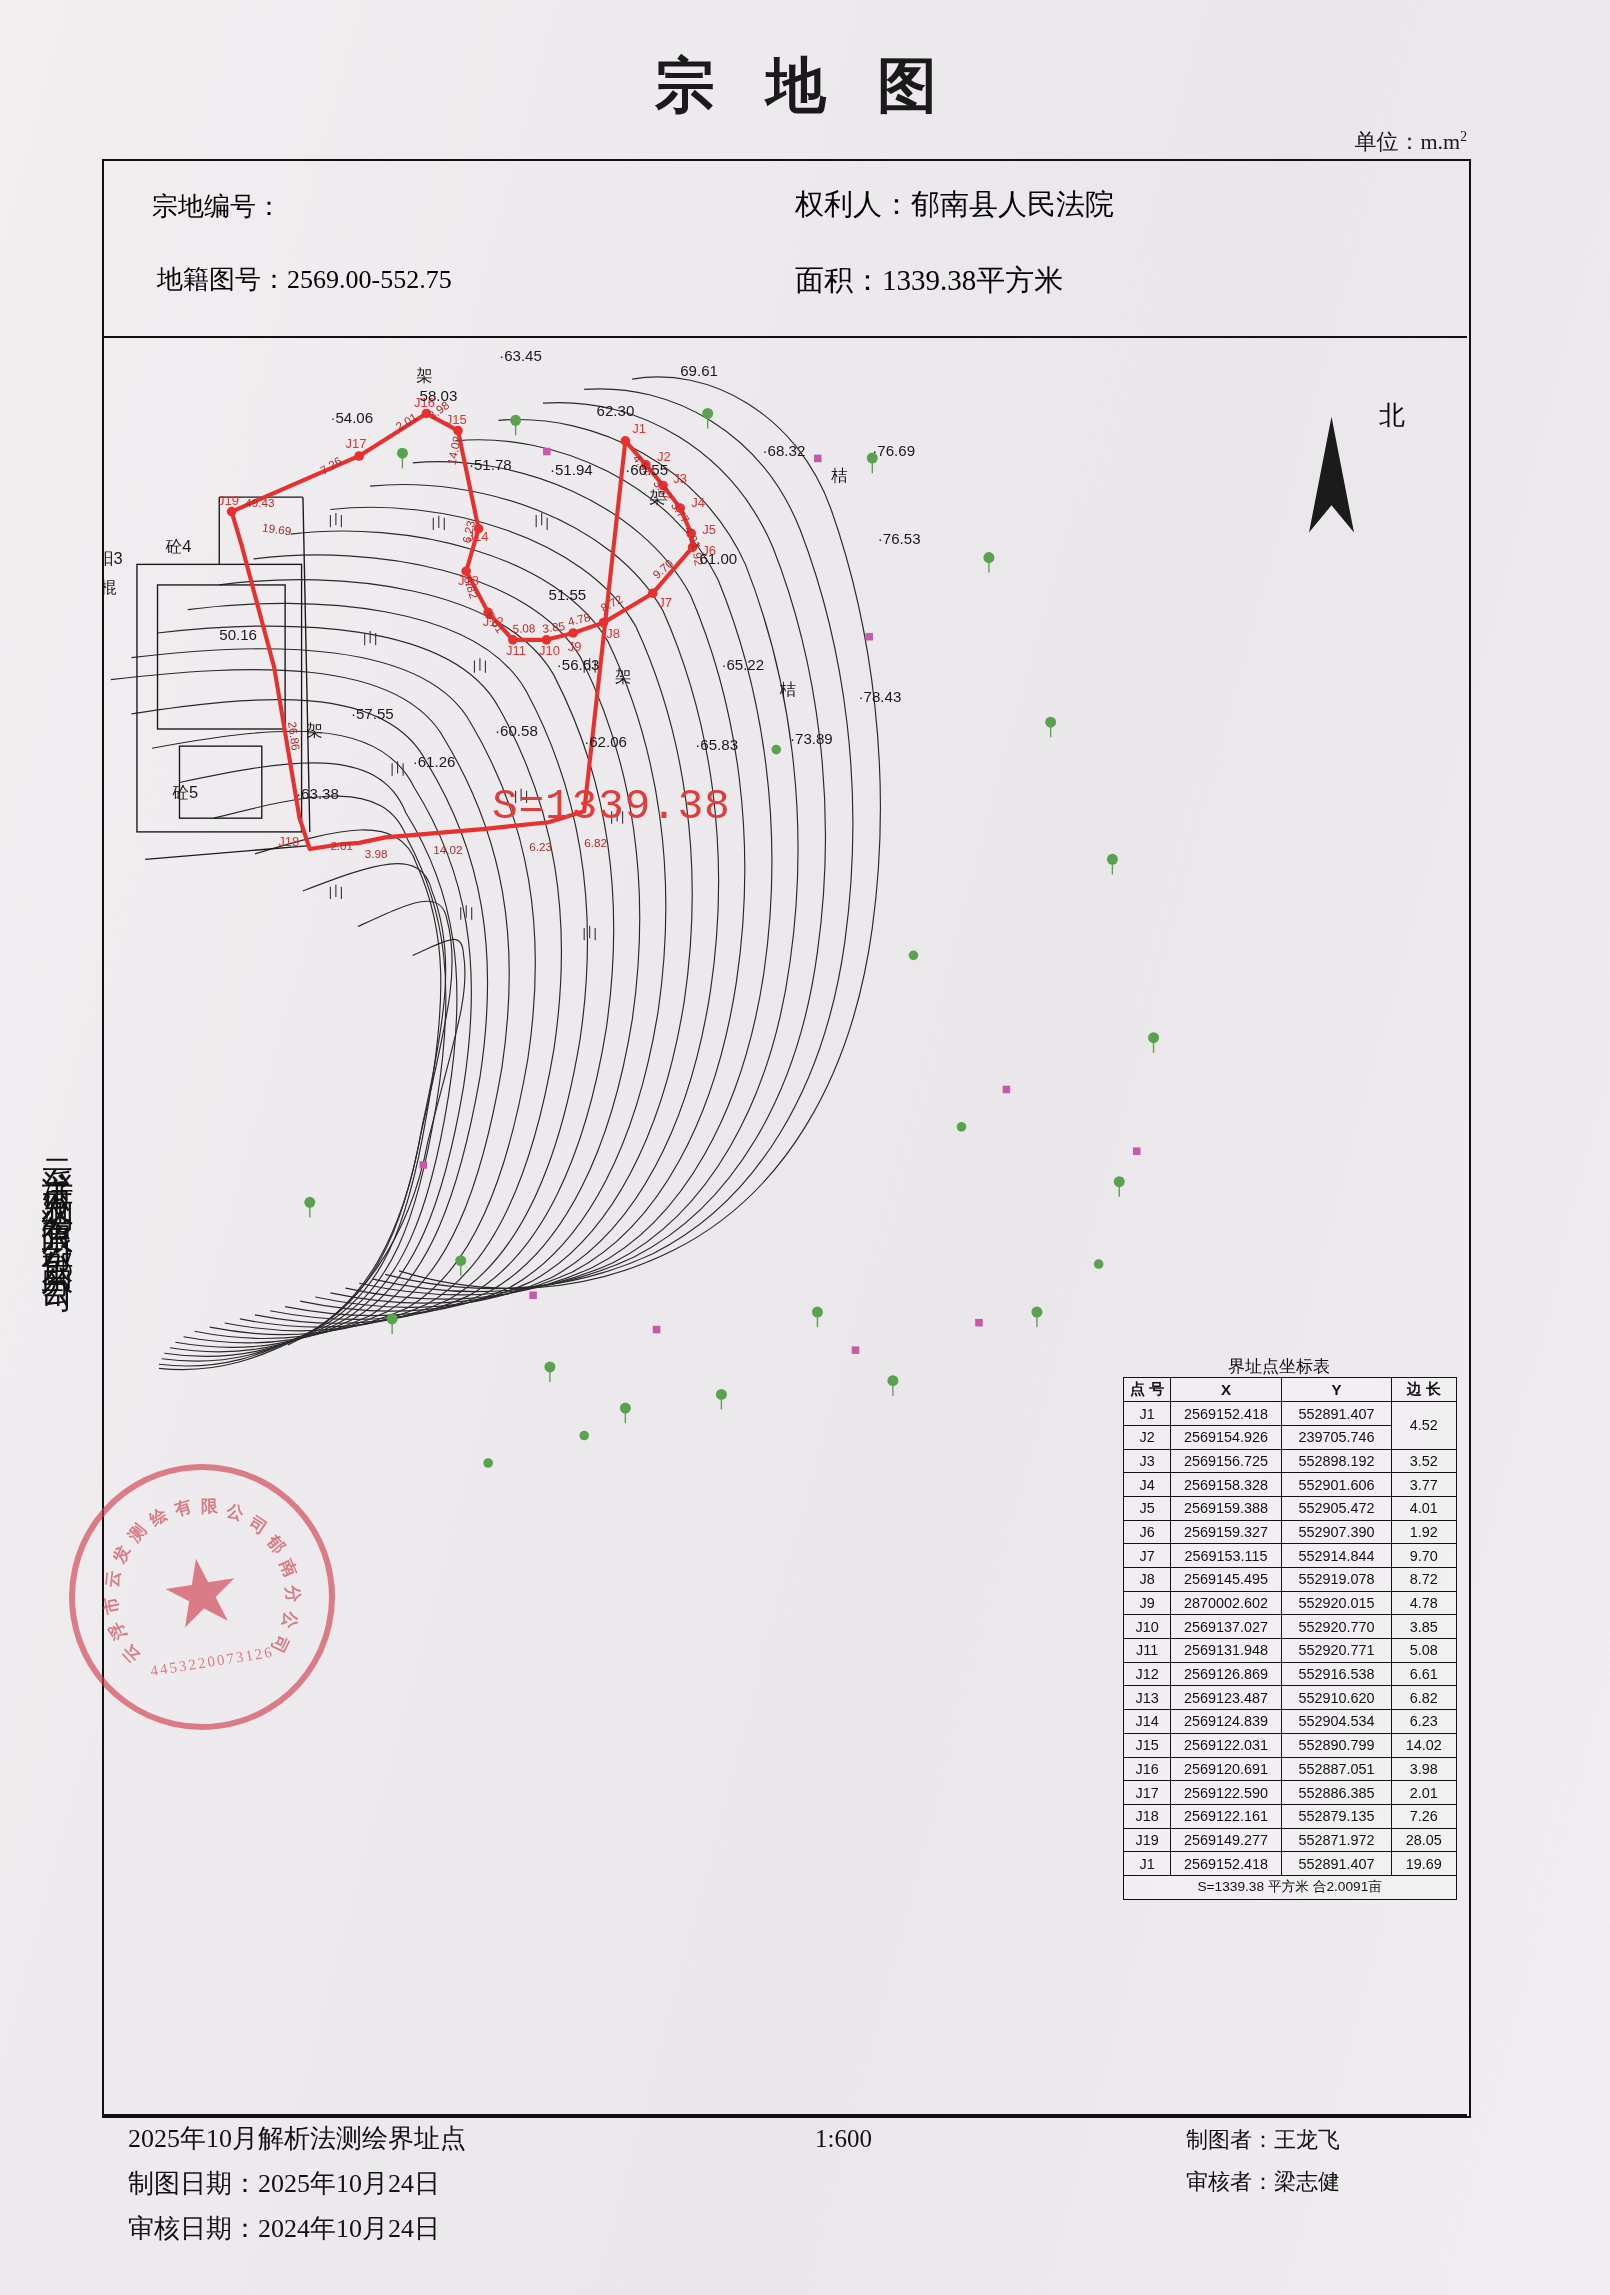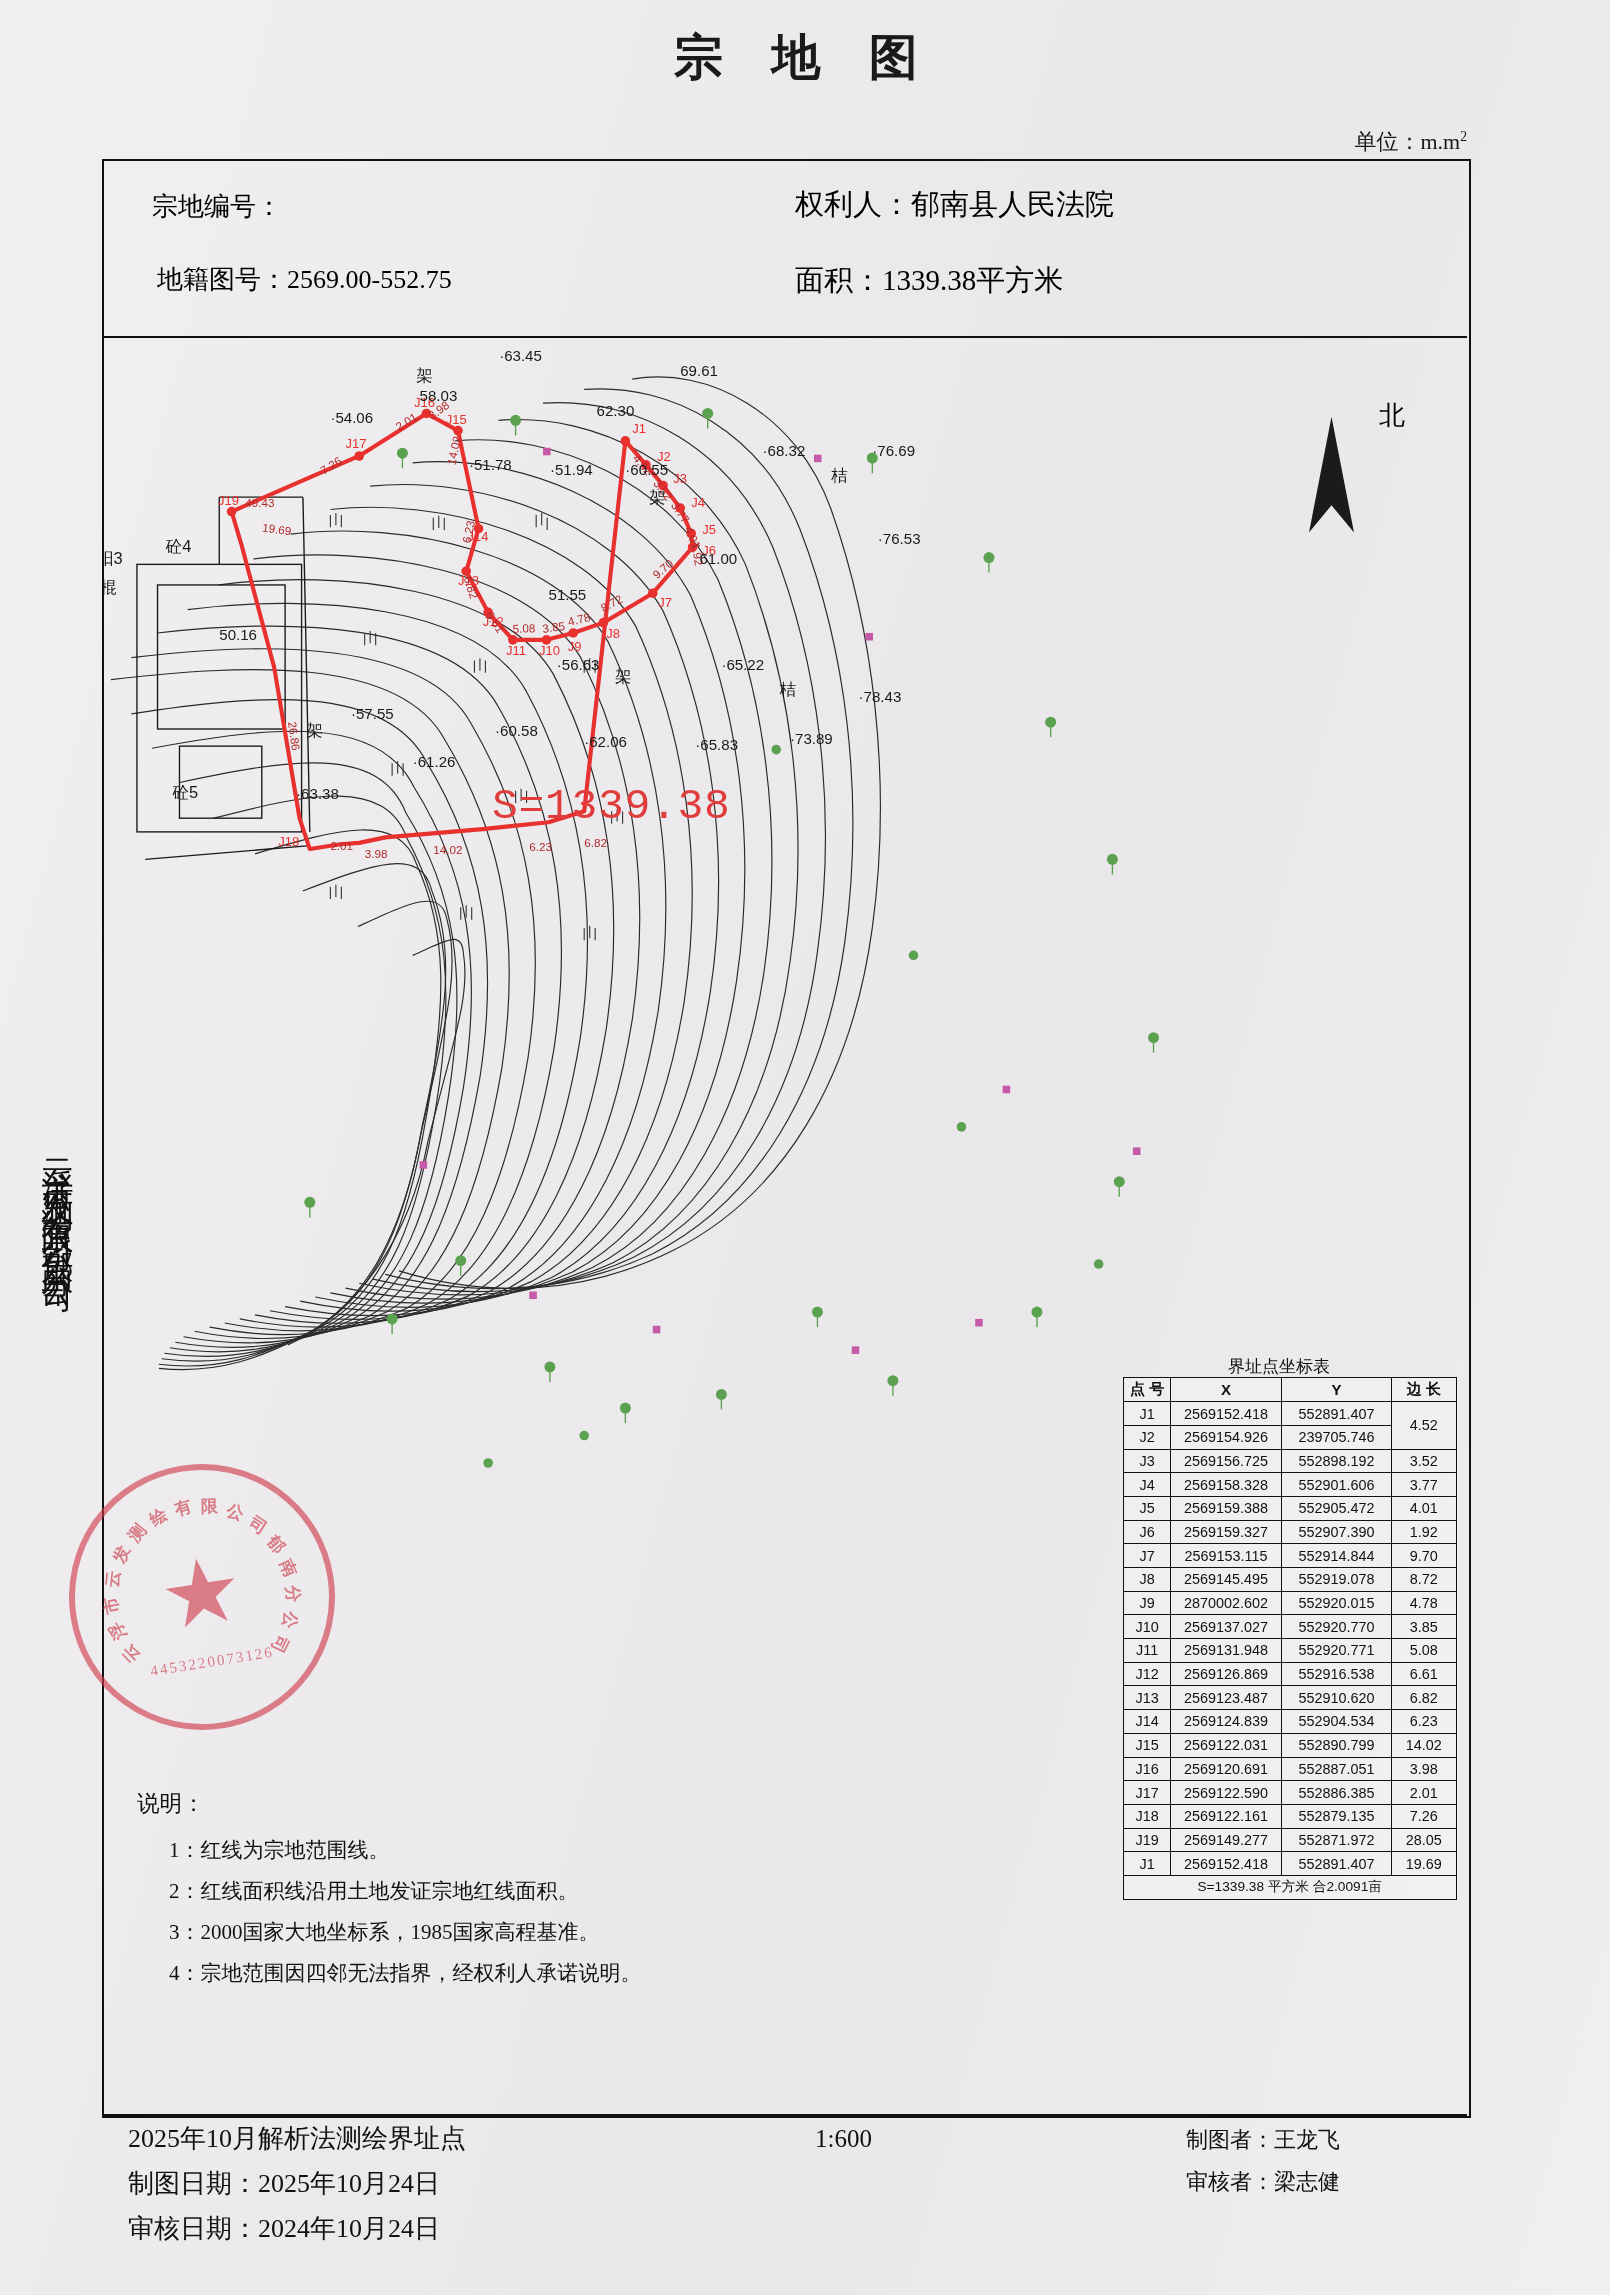--- a/index.html
+++ b/index.html
@@ -9,22 +9,22 @@
     font-family:"Liberation Serif", serif;
     position:relative;
     overflow:hidden;
   }
   .sheet{
     position:absolute;left:0;top:0;width:1610px;height:2295px;
     background:linear-gradient(105deg,#f2eff1 0%,#eceaec 35%,#e9e7e9 60%,#f0eef0 100%);
   }
   
   .title{
-    position:absolute;left:0;top:25px;width:1610px;text-align:center;
-    font-size:49px;letter-spacing:18px;color:#1a1a1a;font-weight:600;
+    position:absolute;left:0;top:46px;width:1610px;text-align:center;
+    font-size:60px;letter-spacing:18px;color:#1a1a1a;font-weight:600;
   }
   .unit{
     position:absolute;right:143px;top:127px;font-size:22px;color:#1a1a1a;
   }
   .unit sup{font-size:13.7px;}
   
   .frame{
     position:absolute;left:102px;top:159px;width:1365px;height:1955px;
     border:2.1px solid #111;
   }
@@ -404,27 +404,20 @@
         <span style="transform: rotate(-65deg) translate(102px) rotate(90deg);">公</span>
         <span style="transform: rotate(-48.3333deg) translate(102px) rotate(90deg);">司</span>
         <span style="transform: rotate(-31.6667deg) translate(102px) rotate(90deg);">郁</span>
         <span style="transform: rotate(-15deg) translate(102px) rotate(90deg);">南</span>
         <span style="transform: rotate(1.66667deg) translate(102px) rotate(90deg);">分</span>
         <span style="transform: rotate(18.3333deg) translate(102px) rotate(90deg);">公</span>
         <span style="transform: rotate(35deg) translate(102px) rotate(90deg);">司</span>
       </div>
     </div>
 
-  <div class="notes">
-    <div class="nt">说明：</div>
-    <div class="note-item">1：红线为宗地范围线。</div>
-    <div class="note-item">2：红线面积线沿用土地发证宗地红线面积。</div>
-    <div class="note-item">3：2000国家大地坐标系，1985国家高程基准。</div>
-    <div class="note-item">4：宗地范围因四邻无法指界，经权利人承诺说明。</div>
-  </div>
 
   <div class="tbl-title">界址点坐标表</div>
   <table class="coords">
     <tbody>
         <tr>
       <th class="cpt">点 号</th>
       <th class="cx">X</th>
       <th class="cy">Y</th>
       <th class="cs">边 长</th>
     </tr>

